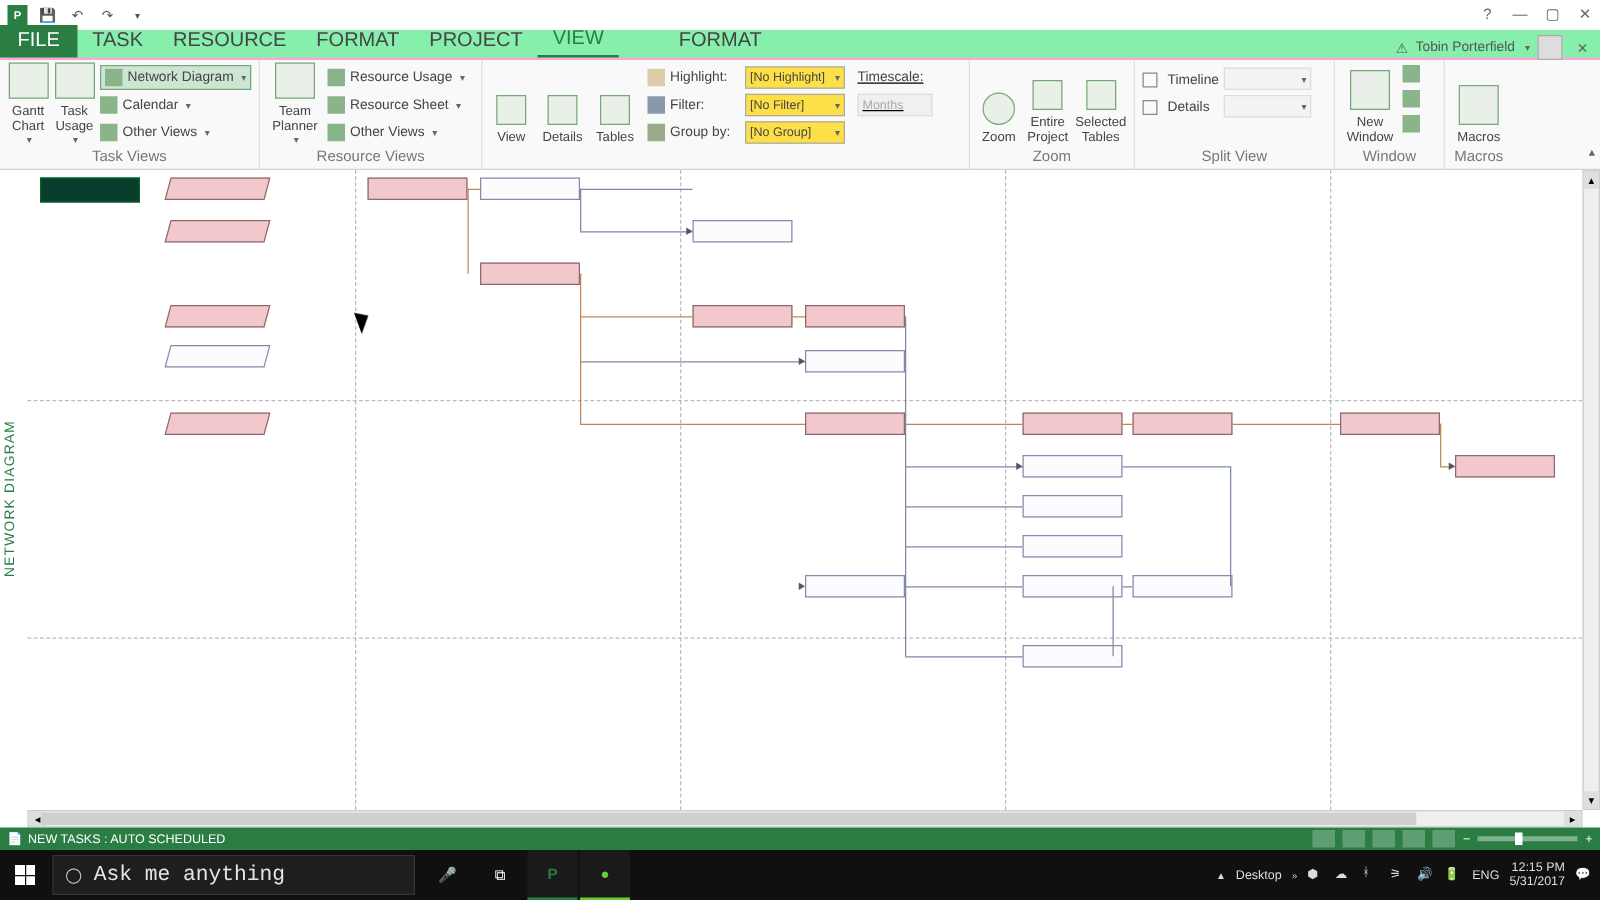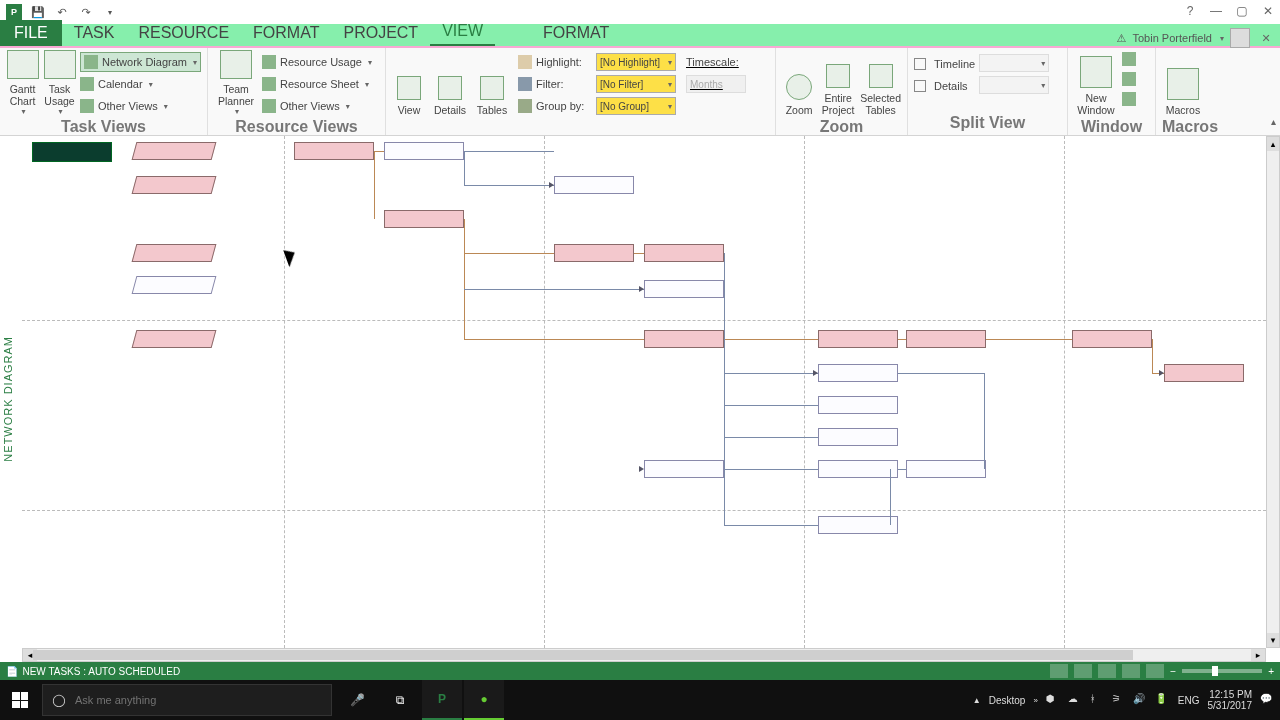--- a/index.html
+++ b/index.html
@@ -22,21 +22,21 @@
 .ribbon-tab.file { background: #2a7e43; color: #fff; padding: 4px 14px; }
 .ribbon-tab.active { color: #2a7e43; border-bottom: 2px solid #2a7e43; }
 .ribbon-tab.format { margin-left: 36px; color: #444; }
 .user-area { position: absolute; right: 4px; top: 28px; display: flex; align-items: center; gap: 6px; font-size: 11px; color: #555; }
 .user-avatar { width: 20px; height: 20px; background: #ddd; border: 1px solid #aaa; }
 
 
 .ribbon { height: 88px; background: #f9f9f9; border-bottom: 1px solid #d4d4d4; display: flex; }
 .ribbon-group { border-right: 1px solid #e0e0e0; padding: 2px 6px; display: flex; flex-direction: column; justify-content: space-between; }
 .group-content { display: flex; gap: 4px; align-items: flex-start; flex: 1; }
-.group-label { font-size: 16px; color: #777; text-align: center; padding-bottom: 1px; font-weight: bold; }
+.group-label { font-size: 12px; color: #777; text-align: center; padding-bottom: 1px; }
 .big-btn { display: flex; flex-direction: column; align-items: center; justify-content: flex-end; width: 44px; height: 68px; font-size: 10.5px; color: #444; text-align: center; line-height: 1.15; padding-bottom: 2px; }
 .big-icon { width: 32px; height: 32px; background: #e8f0e8; border: 1px solid #7aa77a; margin-bottom: 4px; }
 .small-stack { display: flex; flex-direction: column; gap: 2px; padding-top: 2px; }
 .small-item { display: flex; align-items: center; gap: 4px; font-size: 11px; color: #444; height: 20px; white-space: nowrap; }
 .small-item.active { background: #cde6d4; border: 1px solid #7aa77a; padding: 0 3px; }
 .sm-ico { width: 14px; height: 14px; background: #8ab58a; display: inline-block; }
 .caret { font-size: 8px; color: #666; margin-left: 2px; }
 .data-row { display: flex; align-items: center; gap: 4px; font-size: 11px; color: #444; height: 20px; }
 .data-label { width: 56px; }
 .data-select { width: 80px; height: 18px; border: 1px solid #aaa; background: #fde047; font-size: 10px; padding: 0 3px; display: flex; align-items: center; justify-content: space-between; }
@@ -77,21 +77,21 @@
 .zoom-slider { width: 80px; height: 4px; background: rgba(255,255,255,.4); position: relative; }
 .zoom-slider::after { content: ""; position: absolute; left: 30px; top: -3px; width: 6px; height: 10px; background: #fff; }
 
 
 .taskbar { position: absolute; left: 0; right: 0; bottom: 0; height: 40px; background: #101010; display: flex; align-items: center; color: #fff; font-size: 12px; }
 .tb-start { width: 40px; height: 40px; display: flex; align-items: center; justify-content: center; }
 .win-logo { width: 16px; height: 16px; display: grid; grid-template: 1fr 1fr / 1fr 1fr; gap: 1px; }
 .win-logo span { background: #fff; }
 .tb-search { display: flex; align-items: center; background: #1e1e1e; height: 32px; width: 290px; margin-left: 2px; border: 1px solid #333; }
 .tb-search-icon { width: 32px; display: flex; align-items: center; justify-content: center; color: #ccc; }
-.tb-search-txt { color: #737373; font-size: 11px; }
+.tb-search-txt { color: #e5e5e5; font-size: 17px; font-family: Liberation Mono, monospace; }
 .tb-icons { display: flex; gap: 2px; margin-left: 6px; }
 .tb-icon { width: 40px; height: 40px; display: flex; align-items: center; justify-content: center; }
 .tb-app { width: 40px; height: 40px; display: flex; align-items: center; justify-content: center; background: #1a1a1a; border-bottom: 2px solid #2a7e43; }
 .tb-tray { position: absolute; right: 0; bottom: 0; height: 40px; display: flex; align-items: center; gap: 8px; padding-right: 6px; color: #ddd; font-size: 10px; }
 .tray-ico { width: 14px; height: 14px; }
 .clock { text-align: right; line-height: 1.1; font-size: 10px; }
 
 .cursor { position: absolute; width: 12px; height: 18px; pointer-events: none; }
 .cursor::before { content: ""; position: absolute; border-left: 10px solid #000; border-top: 6px solid transparent; border-bottom: 12px solid transparent; transform: rotate(-20deg); left: 0; top: 0; filter: drop-shadow(0 0 1px #fff); }
 </style>

